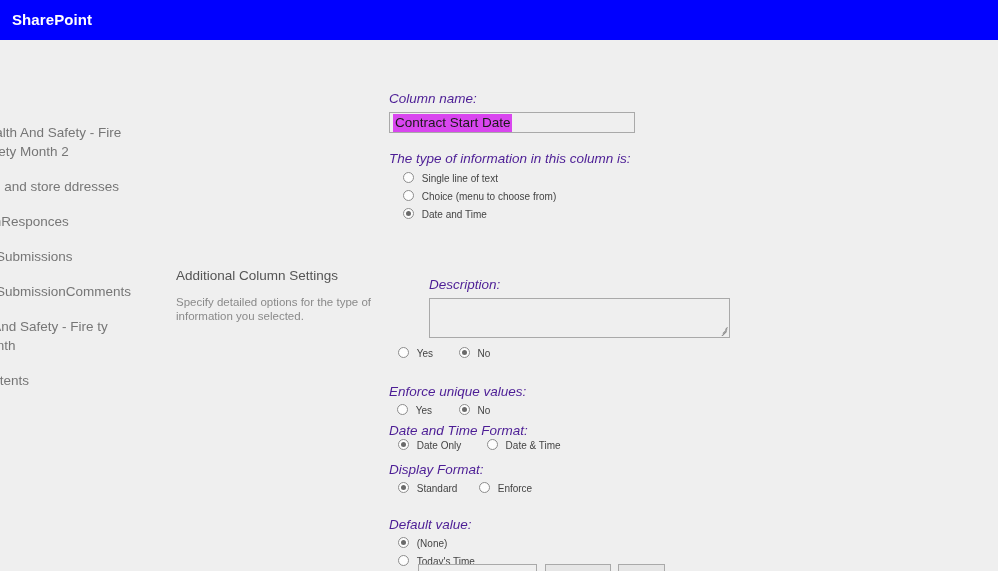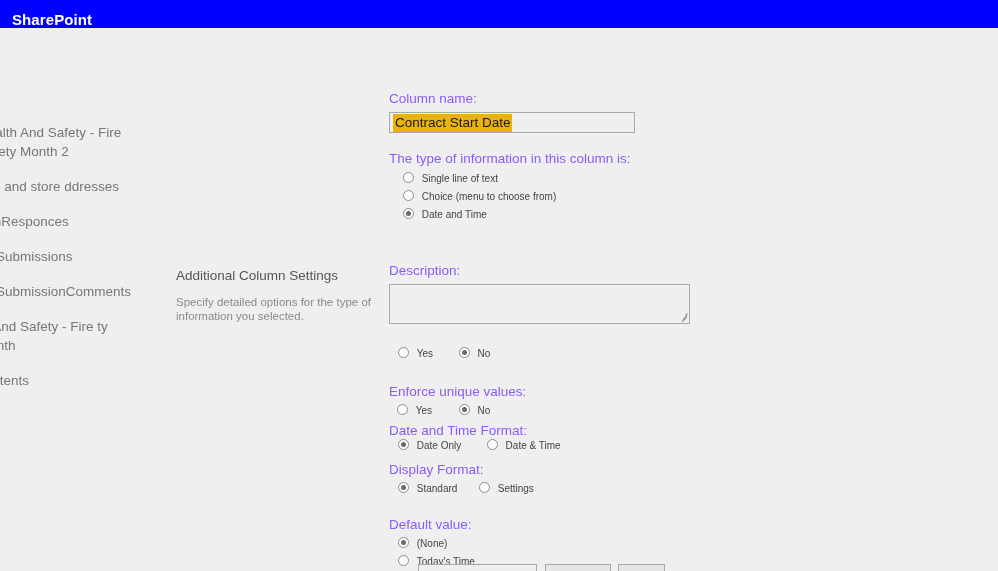--- a/index.html
+++ b/index.html
@@ -16,21 +16,21 @@
     color: #444;
     -webkit-font-smoothing: antialiased;
   }
 
   
   #suite-bar {
     position: absolute;
     left: 0;
     top: 0;
     width: 998px;
-    height: 28px;
+    height: 40px;
     background: #0000ff;
     overflow: hidden;
   }
   #suite-brand {
     position: absolute;
     left: 12px;
     top: 0;
     line-height: 40px;
     font-size: 15px;
     font-weight: bold;
@@ -88,41 +88,42 @@
 
   
   #form {
     position: absolute;
     left: 389px;
     top: 0;
     width: 560px;
   }
   .field-label {
     font-size: 13.5px;
-    color: #8b5cf6;
+    color: #4c1d95;
     line-height: 17px;
+    font-style: italic;
   }
 
   .row { position: absolute; left: 0; }
 
   
   .text-input {
     box-sizing: border-box;
     height: 21px;
     border: 1px solid #a9a9a9;
     background: #efefef;
     font-family: "Liberation Sans", sans-serif;
     font-size: 13.5px;
     color: #222;
     padding: 0 3px;
     line-height: 19px;
     outline: none;
   }
   .sel-text {
-    background: #eab308;
+    background: #d946ef;
     color: #1a1a1a;
     padding: 1px 1px 2px 2px;
   }
 
   
   .textarea-box {
     box-sizing: border-box;
     width: 301px;
     height: 40px;
     border: 1px solid #a9a9a9;
@@ -245,21 +246,21 @@
           <span class="radio"></span>
           <span class="radio-label">Choice (menu to choose from)</span>
         </div>
         <div class="radio-line">
           <span class="radio on"></span>
           <span class="radio-label">Date and Time</span>
         </div>
       </div>
     </div>
 
-    <div class="row" style="top:222px;">
+    <div class="row" style="top:236px;margin-left:40px;">
       <div class="field-label">Description:</div>
       <div class="textarea-box" style="margin-top:5px;">
         <span class="grip">
             <i></i>
             <i></i>
             <i></i>
           </span>
       </div>
     </div>
 
@@ -310,21 +311,21 @@
     <div class="row" style="top:421px;">
       <div class="field-label">Display Format:</div>
       <div class="radio-line" style="margin-top:4px; padding-left:9px;">
         <span>
           <span class="radio on"></span>
           <span class="radio-label">Standard</span>
         </span>
         <span style="display:inline-block; width:16px;"></span>
         <span>
           <span class="radio"></span>
-          <span class="radio-label">Settings</span>
+          <span class="radio-label">Enforce</span>
         </span>
       </div>
     </div>
 
     <div class="row" style="top:476px;">
       <div class="field-label">Default value:</div>
       <div style="margin-top:4px; padding-left:9px;">
         <div class="radio-line">
           <span class="radio on"></span>
           <span class="radio-label">(None)</span>

